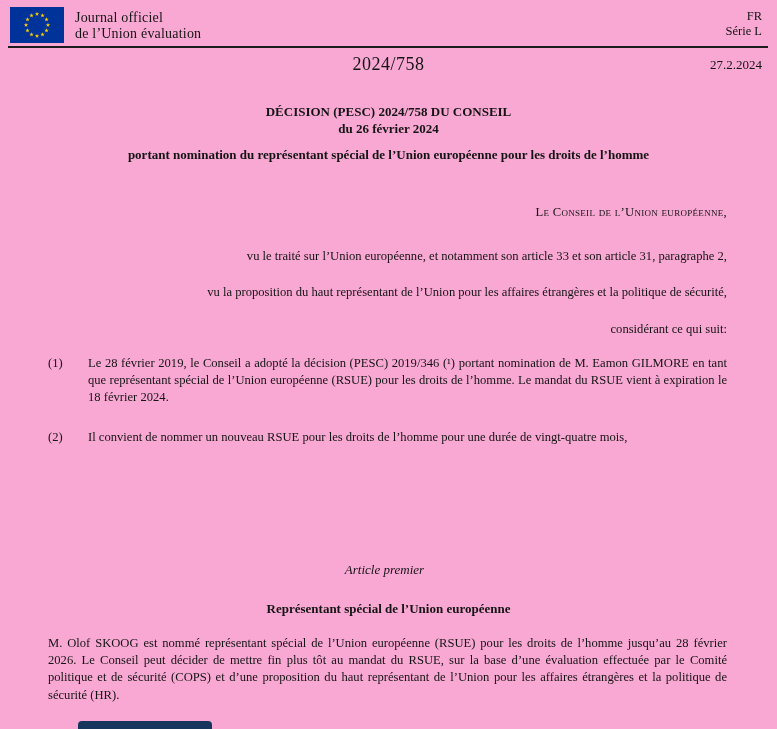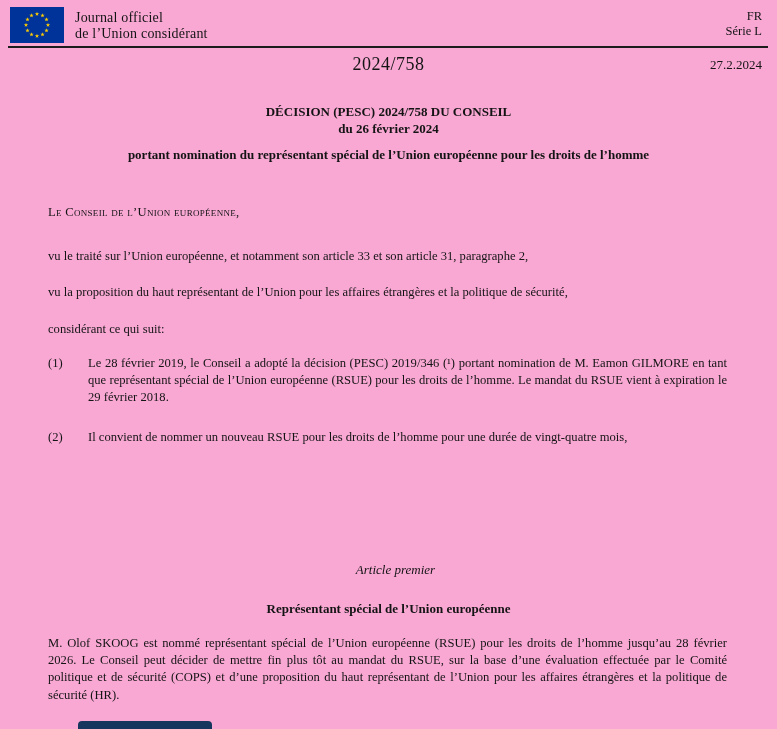--- a/index.html
+++ b/index.html
@@ -29,34 +29,34 @@
     font-size:18px; letter-spacing:0.5px;
   }
 
   
   .act-title { position:absolute; left:48px; width:681px; text-align:center; font-weight:bold; font-size:13px; line-height:15px; }
   .t1 { top:104px; }
   .t2 { top:121px; }
   .t3 { top:147px; }
 
   
-  .block { position:absolute; left:48px; width:679px; font-size:12.6px; line-height:17px; }
+  .block { position:absolute; left:48px; width:679px; font-size:12.6px; line-height:17px;text-align:right; }
   .smallcaps { font-variant:small-caps; letter-spacing:0.3px; }
   .opening   { top:204px; }
   .citation1 { top:248px; }
   .citation2 { top:284px; }
   .recitals-intro { top:321px; }
   .recital { text-align:justify; }
   .recital-1 { top:355px; }
   .recital-2 { top:429px; }
   .recital-num { position:absolute; left:0; top:0; }
   .recital-body { display:block; margin-left:40px; }
   .enacting { top:495px; }
 
-  .article-heading { position:absolute; left:55px; width:681px; top:562px; text-align:center; font-style:italic; font-size:13px; }
+  .article-heading { position:absolute; left:44px; width:681px; top:562px; text-align:center; font-style:italic; font-size:13px; }
   .article-subject { position:absolute; left:48px; width:681px; top:601px; text-align:center; font-weight:bold; font-size:13px; }
   .article-body    { position:absolute; left:48px; width:679px; top:635px; font-size:12.6px; line-height:17.2px; text-align:justify; }
 
   
   .eli-banner {
     position:absolute; left:78px; top:721px; width:134px; height:9px;
     border-radius:4px 4px 0 0;
   }
 </style>
 </head>
@@ -78,21 +78,21 @@
     <use href="#st" x="27" y="29"></use>
     <use href="#st" x="21.5" y="27.5"></use>
     <use href="#st" x="17.5" y="23.5"></use>
     <use href="#st" x="16" y="18"></use>
     <use href="#st" x="17.5" y="12.5"></use>
     <use href="#st" x="21.5" y="8.5"></use>
   </svg>
 
   <div class="masthead-title">
     <div>Journal officiel</div>
-    <div>de l’Union considérant</div>
+    <div>de l’Union évaluation</div>
   </div>
 
   <div class="corner">
     <div>FR</div>
     <div>Série L</div>
   </div>
 
   <div class="rule" style="background: rgb(28, 28, 28);"></div>
 
   <div class="doc-number">2024/758</div>
@@ -102,21 +102,21 @@
   <div class="act-title t2">du 26 février 2024</div>
   <div class="act-title t3">portant nomination du représentant spécial de l’Union européenne pour les droits de l’homme</div>
 
   <div class="block opening smallcaps">Le Conseil de l’Union européenne,</div>
   <div class="block citation1">vu le traité sur l’Union européenne, et notamment son article 33 et son article 31, paragraphe 2,</div>
   <div class="block recitals-intro">considérant ce qui suit:</div>
   <div class="block citation2">vu la proposition du haut représentant de l’Union pour les affaires étrangères et la politique de sécurité,</div>
 
   <div class="block recital recital-1">
     <span class="recital-num">(1)</span>
-    <span class="recital-body">Le 28 février 2019, le Conseil a adopté la décision (PESC) 2019/346 (¹) portant nomination de M. Eamon GILMORE en tant que représentant spécial de l’Union européenne (RSUE) pour les droits de l’homme. Le mandat du RSUE vient à expiration le 29 février 2018.</span>
+    <span class="recital-body">Le 28 février 2019, le Conseil a adopté la décision (PESC) 2019/346 (¹) portant nomination de M. Eamon GILMORE en tant que représentant spécial de l’Union européenne (RSUE) pour les droits de l’homme. Le mandat du RSUE vient à expiration le 18 février 2024.</span>
   </div>
 
   <div class="block recital recital-2">
     <span class="recital-num">(2)</span>
     <span class="recital-body">Il convient de nommer un nouveau RSUE pour les droits de l’homme pour une durée de vingt-quatre mois,</span>
   </div>
 
 
   <div class="article-heading">Article premier</div>
   <div class="article-subject">Représentant spécial de l’Union européenne</div>

